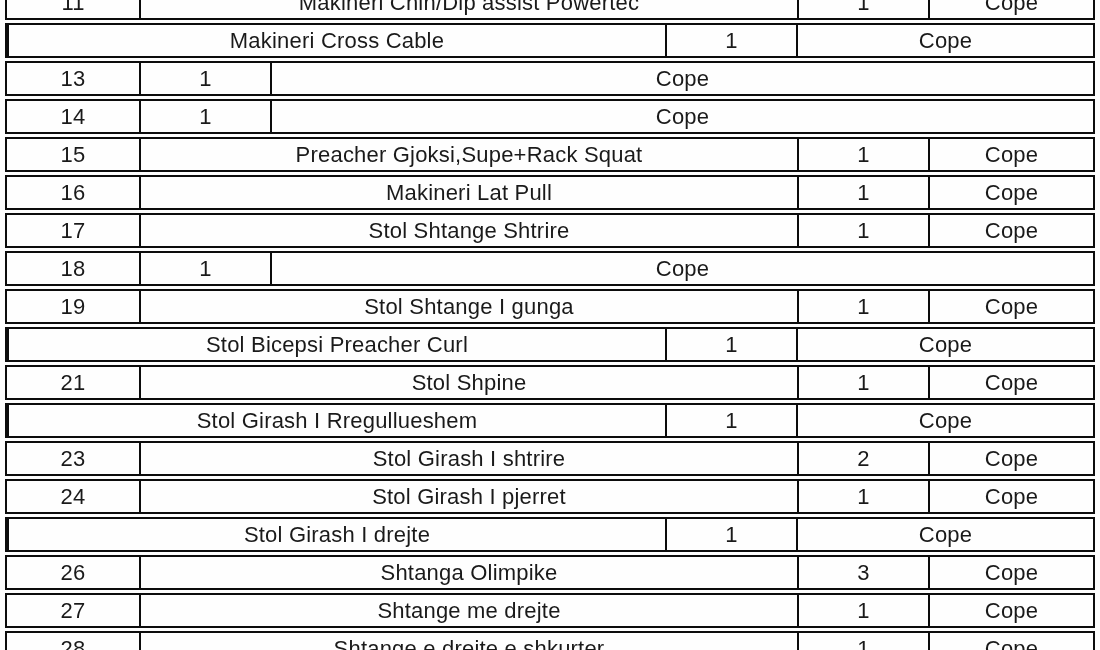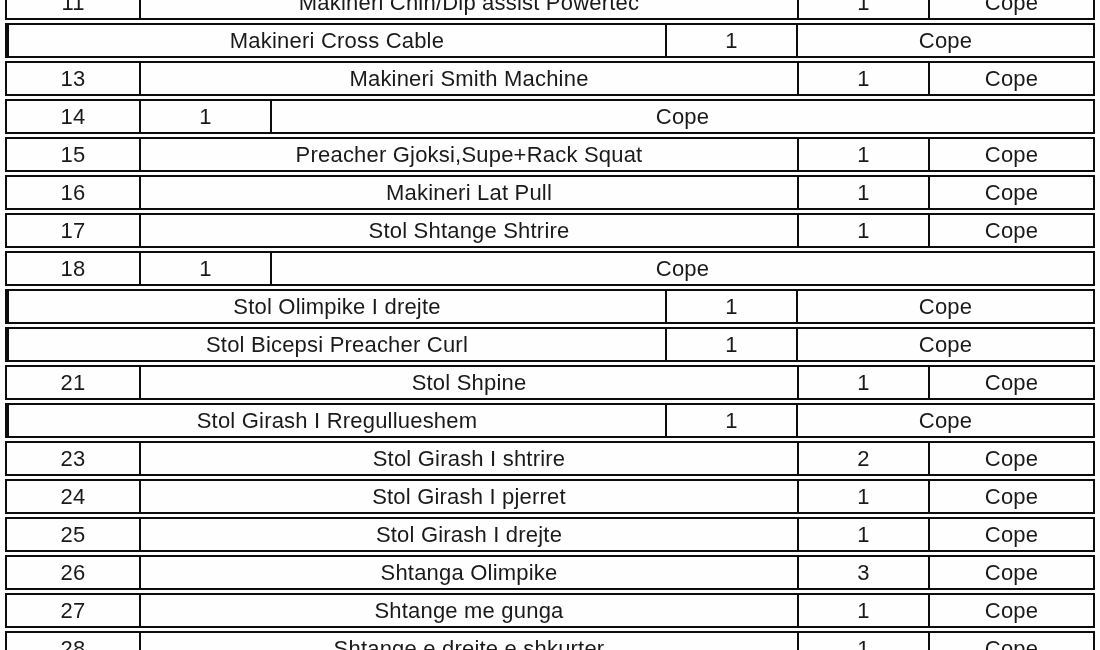--- a/index.html
+++ b/index.html
@@ -56,21 +56,20 @@
   </div>
 
   <div class="t-row">
     <div class="t-cell c-name">Makineri Cross Cable</div>
     <div class="t-cell c-qty">1</div>
     <div class="t-cell c-unit">Cope</div>
   </div>
 
   <div class="t-row">
     <div class="t-cell c-nr">13</div>
-    <div class="t-cell c-name">Makineri Smith Machine</div>
     <div class="t-cell c-qty">1</div>
     <div class="t-cell c-unit">Cope</div>
   </div>
 
   <div class="t-row">
     <div class="t-cell c-nr">14</div>
     <div class="t-cell c-qty">1</div>
     <div class="t-cell c-unit">Cope</div>
   </div>
 
@@ -95,21 +94,22 @@
     <div class="t-cell c-unit">Cope</div>
   </div>
 
   <div class="t-row">
     <div class="t-cell c-nr">18</div>
     <div class="t-cell c-qty">1</div>
     <div class="t-cell c-unit">Cope</div>
   </div>
 
   <div class="t-row">
-    <div class="t-cell c-name">Stol Olimpike I drejte</div>
+    <div class="t-cell c-nr">19</div>
+    <div class="t-cell c-name">Stol Shtange I gunga</div>
     <div class="t-cell c-qty">1</div>
     <div class="t-cell c-unit">Cope</div>
   </div>
 
   <div class="t-row">
     <div class="t-cell c-name">Stol Bicepsi Preacher Curl</div>
     <div class="t-cell c-qty">1</div>
     <div class="t-cell c-unit">Cope</div>
   </div>
 
@@ -134,36 +134,35 @@
   </div>
 
   <div class="t-row">
     <div class="t-cell c-nr">24</div>
     <div class="t-cell c-name">Stol Girash I pjerret</div>
     <div class="t-cell c-qty">1</div>
     <div class="t-cell c-unit">Cope</div>
   </div>
 
   <div class="t-row">
-    <div class="t-cell c-nr">25</div>
     <div class="t-cell c-name">Stol Girash I drejte</div>
     <div class="t-cell c-qty">1</div>
     <div class="t-cell c-unit">Cope</div>
   </div>
 
   <div class="t-row">
     <div class="t-cell c-nr">26</div>
     <div class="t-cell c-name">Shtanga Olimpike</div>
     <div class="t-cell c-qty">3</div>
     <div class="t-cell c-unit">Cope</div>
   </div>
 
   <div class="t-row">
     <div class="t-cell c-nr">27</div>
-    <div class="t-cell c-name">Shtange me gunga</div>
+    <div class="t-cell c-name">Shtange me drejte</div>
     <div class="t-cell c-qty">1</div>
     <div class="t-cell c-unit">Cope</div>
   </div>
 
   <div class="t-row">
     <div class="t-cell c-nr">28</div>
     <div class="t-cell c-name">Shtange e drejte e shkurter</div>
     <div class="t-cell c-qty">1</div>
     <div class="t-cell c-unit">Cope</div>
   </div>

